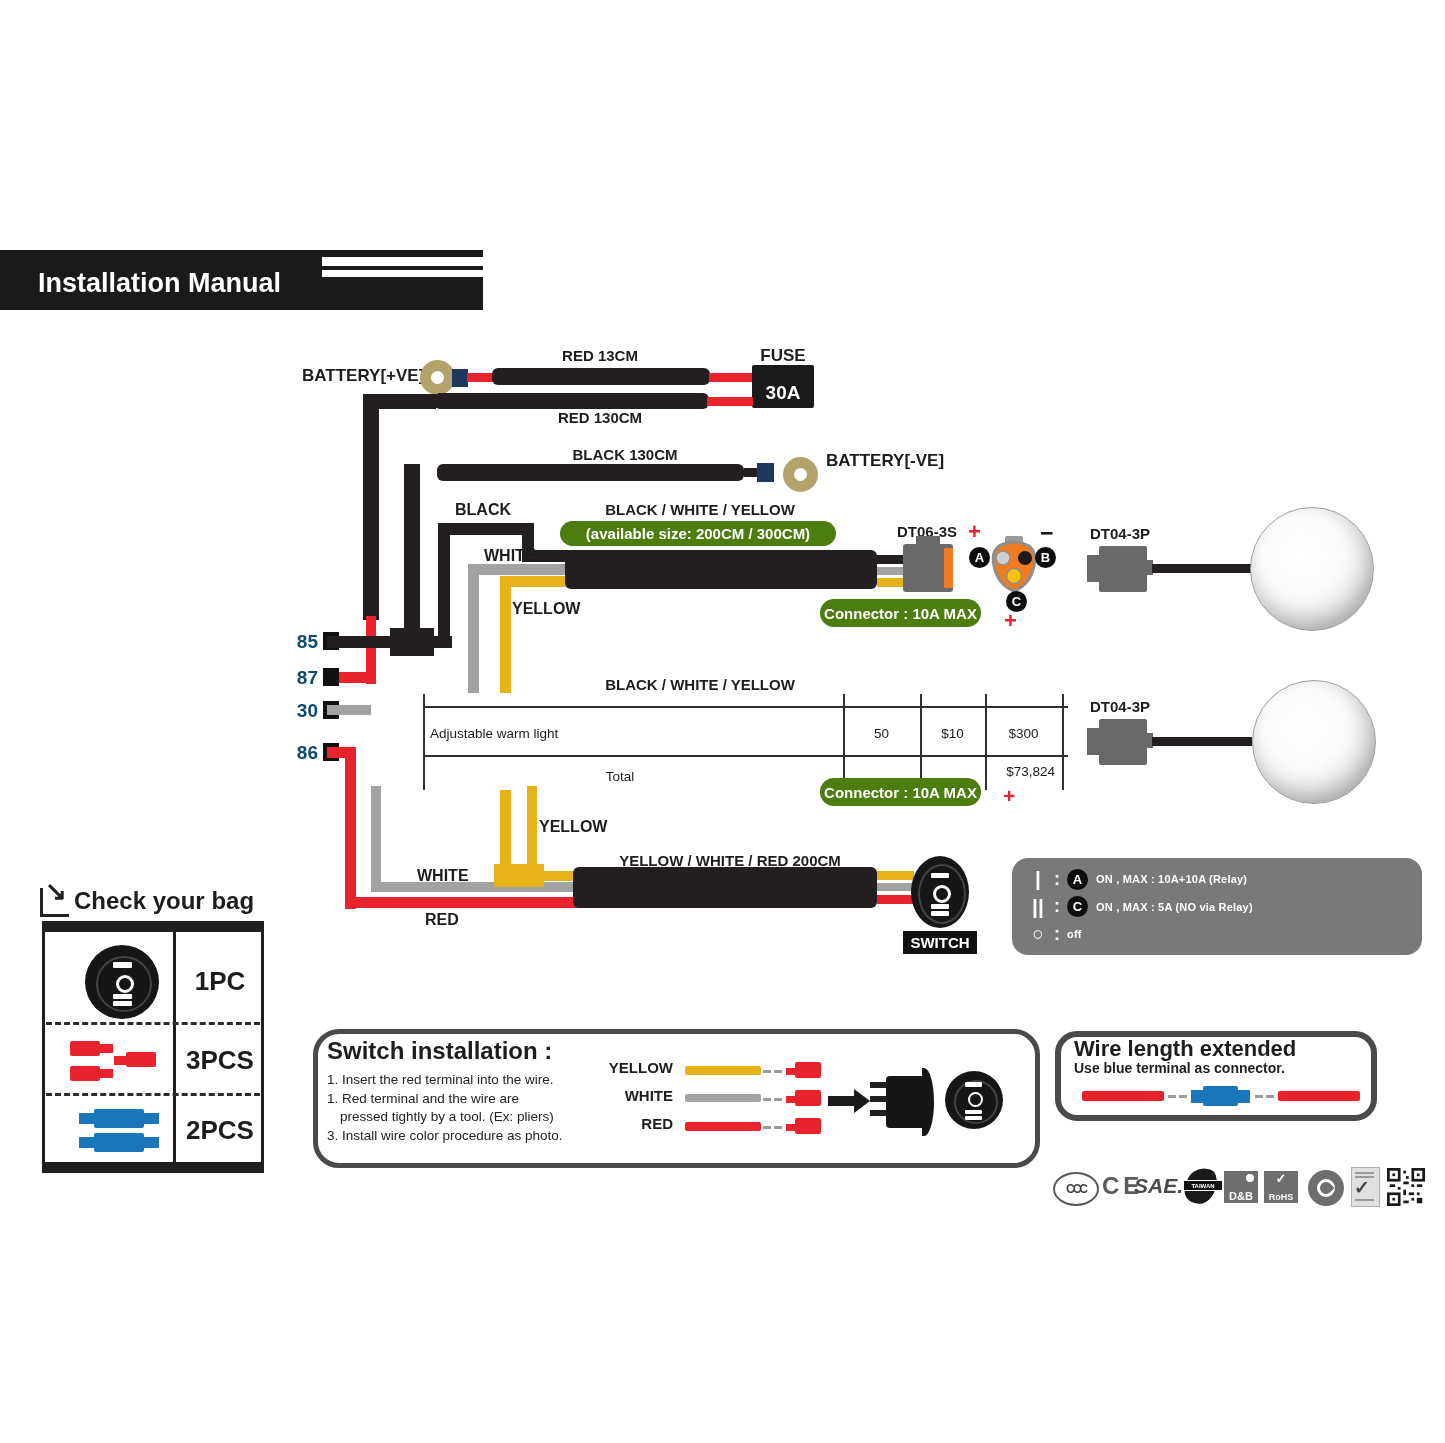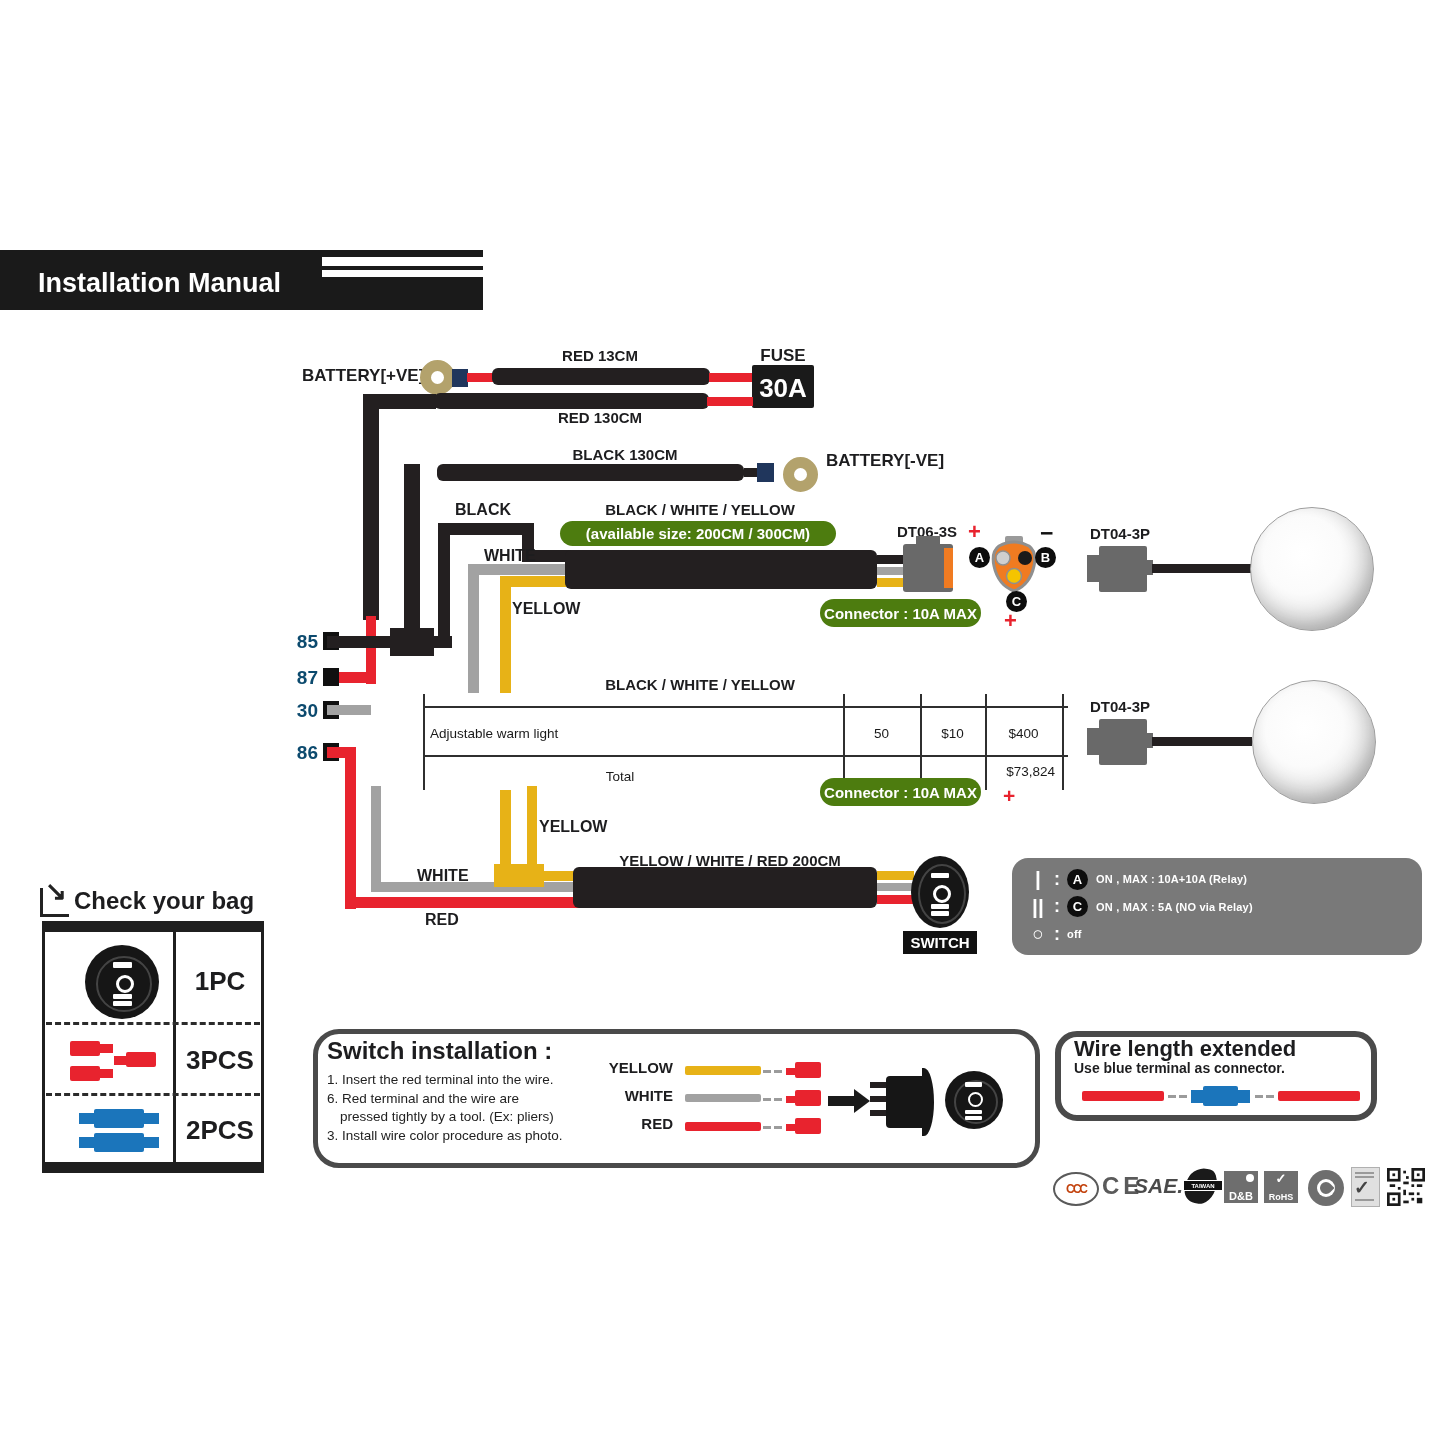--- a/index.html
+++ b/index.html
@@ -62,21 +62,21 @@
 
   <div class="lbl s17 rgt" style="left:302px;top:367px;width:115px">BATTERY[+VE]</div>
   <div class="donut" style="left:420px;top:360px"></div>
   <div class="wire c-nvy" style="left:452px;top:369px;width:16px;height:18px"></div>
   <div class="wire c-red" style="left:467px;top:373px;width:26px;height:9px"></div>
   <div class="sheath" style="left:492px;top:368px;width:218px;height:17px"></div>
   <div class="wire c-red" style="left:709px;top:373px;width:44px;height:9px"></div>
   <div class="lbl ctr" style="left:520px;top:348px;width:160px">RED 13CM</div>
   <div class="lbl s17 ctr" style="left:752px;top:347px;width:62px">FUSE</div>
   <div class="abs" style="left:752px;top:365px;width:62px;height:43px;background:#1a1a1a;border-radius:2px;display:flex;align-items:flex-end;justify-content:center;padding-bottom:4px;box-sizing:border-box">
-    <span style="color:#fff;font-weight:bold;font-size:26px">30A</span>
+    <span style="color:#fff;font-weight:bold;font-size:19px">30A</span>
   </div>
 
   <div class="wire c-blk" style="left:363px;top:394px;width:73px;height:15px"></div>
   <div class="sheath" style="left:434px;top:393px;width:275px;height:16px"></div>
   <div class="wire c-red" style="left:707px;top:397px;width:46px;height:9px"></div>
   <div class="lbl ctr" style="left:520px;top:410px;width:160px">RED 130CM</div>
   <div class="wire c-blk" style="left:363px;top:394px;width:16px;height:226px"></div>
   <div class="wire c-red" style="left:366px;top:616px;width:10px;height:68px"></div>
   <div class="wire c-red" style="left:327px;top:672px;width:45px;height:11px"></div>
 
@@ -159,21 +159,21 @@
   <div class="tline" style="left:423px;top:694px;width:1.5px;height:96px"></div>
   <div class="tline" style="left:843px;top:694px;width:1.5px;height:96px"></div>
   <div class="tline" style="left:920px;top:694px;width:1.5px;height:96px"></div>
   <div class="tline" style="left:985px;top:694px;width:1.5px;height:96px"></div>
   <div class="tline" style="left:1062px;top:694px;width:1.5px;height:96px"></div>
   <div class="tline" style="left:423px;top:706px;width:645px;height:1.5px"></div>
   <div class="tline" style="left:423px;top:755px;width:645px;height:1.5px"></div>
   <div class="ttext" style="left:430px;top:726px">Adjustable warm light</div>
   <div class="ttext ctr" style="left:843px;top:726px;width:77px">50</div>
   <div class="ttext ctr" style="left:920px;top:726px;width:65px">$10</div>
-  <div class="ttext ctr" style="left:985px;top:726px;width:77px">$400</div>
+  <div class="ttext ctr" style="left:985px;top:726px;width:77px">$300</div>
   <div class="ttext ctr" style="left:560px;top:769px;width:120px">Total</div>
   <div class="ttext rgt" style="left:985px;top:764px;width:70px">$73,824</div>
   <div class="pill" style="left:820px;top:778px;width:161px;height:28px;z-index:5">Connector : 10A MAX</div>
   <div class="lbl" style="left:1003px;top:784px;font-size:21px;color:#e8232e;z-index:5">+</div>
 
   <div class="wire c-red" style="left:345px;top:747px;width:11px;height:162px"></div>
   <div class="wire c-red" style="left:345px;top:897px;width:236px;height:11px"></div>
   <div class="lbl s16" style="left:425px;top:911px">RED</div>
   <div class="wire c-gry" style="left:371px;top:786px;width:10px;height:104px"></div>
   <div class="wire c-gry" style="left:371px;top:882px;width:206px;height:10px"></div>
@@ -246,21 +246,21 @@
   <div class="wire c-blu" style="left:94px;top:1109px;width:50px;height:19px;border-radius:2px"></div>
   <div class="wire c-blu" style="left:144px;top:1113px;width:15px;height:11px"></div>
   <div class="wire c-blu" style="left:79px;top:1137px;width:15px;height:11px"></div>
   <div class="wire c-blu" style="left:94px;top:1133px;width:50px;height:19px;border-radius:2px"></div>
   <div class="wire c-blu" style="left:144px;top:1137px;width:15px;height:11px"></div>
   <div class="lbl ctr" style="left:177px;top:1116px;width:86px;font-size:26px">2PCS</div>
 
   <div class="bigbox" style="left:313px;top:1029px;width:727px;height:139px"></div>
   <div class="lbl" style="left:327px;top:1038px;font-size:24px">Switch installation :</div>
   <div class="step" style="left:327px;top:1072px">1. Insert the red terminal into the wire.</div>
-  <div class="step" style="left:327px;top:1091px">6. Red terminal and the wire are</div>
+  <div class="step" style="left:327px;top:1091px">1. Red terminal and the wire are</div>
   <div class="step" style="left:340px;top:1109px">pressed tightly by a tool. (Ex: pliers)</div>
   <div class="step" style="left:327px;top:1128px">3. Install wire color procedure as photo.</div>
 
   <div class="lbl rgt" style="left:593px;top:1060px;width:80px">YELLOW</div>
   <div class="wire c-yel" style="left:685px;top:1066px;width:76px;height:9px;border-radius:2px"></div>
   <div class="dash" style="left:763px;top:1070px;width:8px"></div>
   <div class="dash" style="left:774px;top:1070px;width:8px"></div>
   <div class="wire c-red" style="left:786px;top:1068px;width:9px;height:7px"></div>
   <div class="wire c-red" style="left:795px;top:1062px;width:26px;height:16px;border-radius:2px"></div>
 
@@ -301,21 +301,21 @@
   <div class="dash" style="left:1168px;top:1095px;width:8px"></div>
   <div class="dash" style="left:1179px;top:1095px;width:8px"></div>
   <div class="wire c-blu" style="left:1191px;top:1090px;width:13px;height:13px"></div>
   <div class="wire c-blu" style="left:1203px;top:1086px;width:35px;height:20px;border-radius:2px"></div>
   <div class="wire c-blu" style="left:1237px;top:1090px;width:13px;height:13px"></div>
   <div class="dash" style="left:1255px;top:1095px;width:8px"></div>
   <div class="dash" style="left:1266px;top:1095px;width:8px"></div>
   <div class="wire c-red" style="left:1278px;top:1091px;width:82px;height:10px;border-radius:2px"></div>
 
   <div class="abs" style="left:1053px;top:1172px;width:42px;height:30px;border:2.5px solid #5a5a5a;border-radius:50%;display:flex;align-items:center;justify-content:center">
-    <span style="font-size:12px;font-weight:bold;color:#c2410c;letter-spacing:-2px">CCC</span>
+    <span style="font-size:12px;font-weight:bold;color:#404040;letter-spacing:-2px">CCC</span>
   </div>
   <div class="cert-txt" style="left:1102px;top:1172px;font-size:24px;letter-spacing:4px">CE</div>
   <div class="cert-txt" style="left:1134px;top:1174px;font-size:21px;font-style:italic;color:#4a4a4a">SAE.</div>
   <div class="abs" style="left:1186px;top:1168px;width:30px;height:36px;background:#1a1a1a;border-radius:65% 35% 55% 45% / 55% 45% 65% 35%;transform:rotate(12deg)"></div>
   <div class="abs" style="left:1183px;top:1180px;width:38px;height:9px;background:#111;border:1px solid #fff;color:#fff;font-size:6px;font-weight:bold;display:flex;align-items:center;justify-content:center">TAIWAN</div>
   <div class="abs" style="left:1224px;top:1171px;width:34px;height:32px;background:#6e6e6e">
     <div class="abs" style="left:22px;top:3px;width:8px;height:8px;background:#fff;border-radius:50%"></div>
     <span class="abs" style="left:0;bottom:1px;width:34px;text-align:center;color:#fff;font-weight:bold;font-size:11px">D&amp;B</span>
   </div>
   <div class="abs" style="left:1264px;top:1171px;width:34px;height:32px;background:#6e6e6e">

